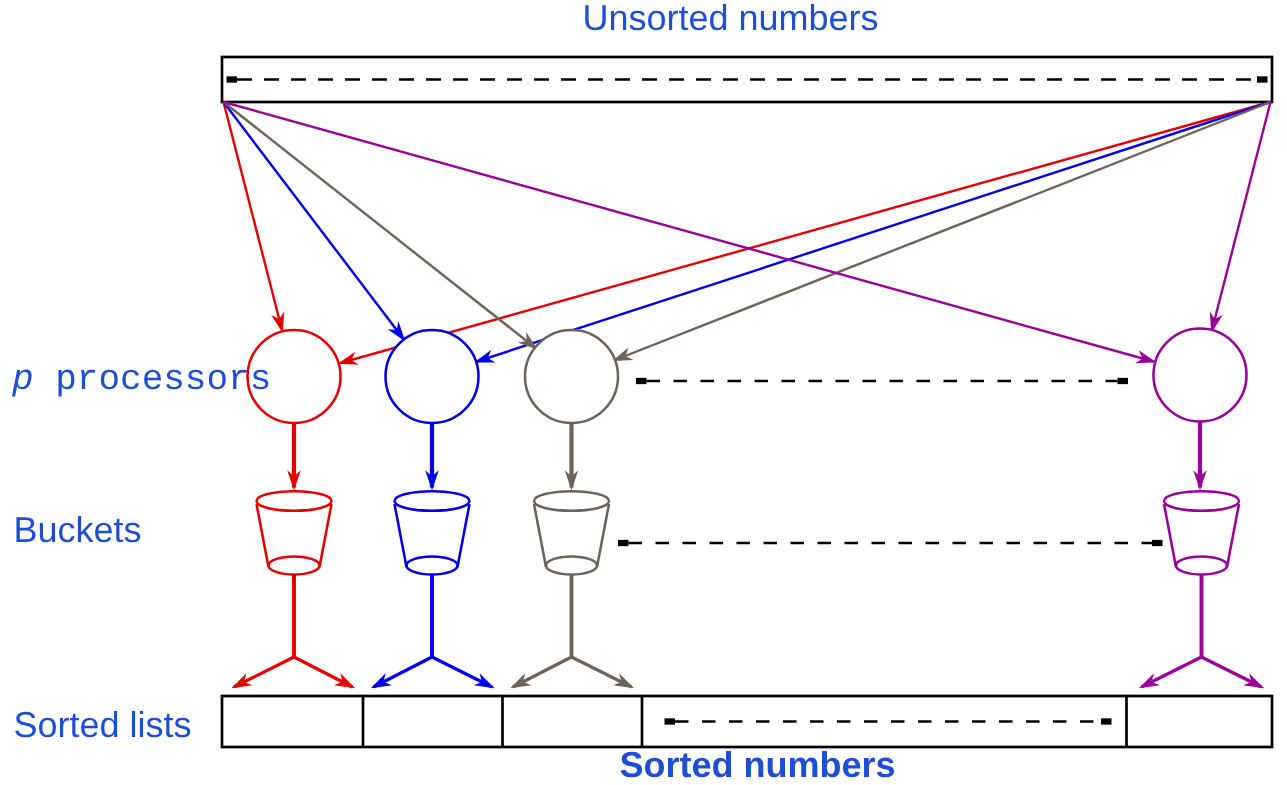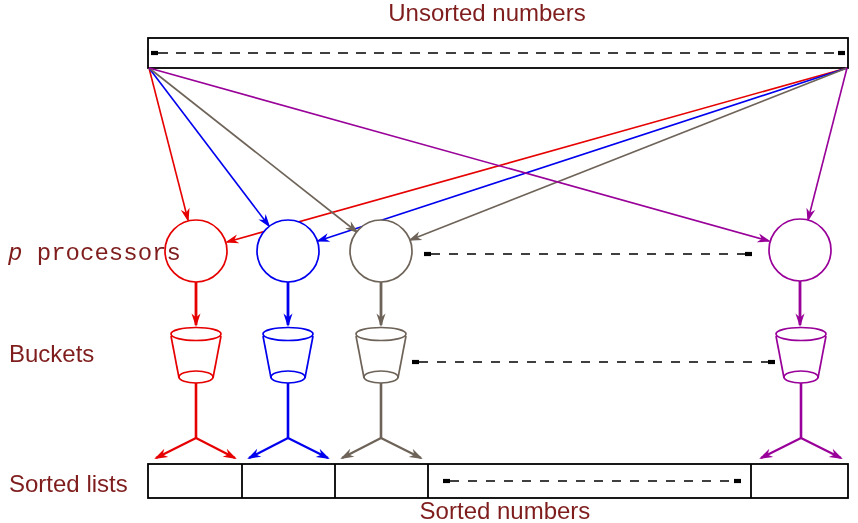--- a/index.html
+++ b/index.html
@@ -10,21 +10,21 @@
     background: #ffffff;
     font-family: "Liberation Sans", "DejaVu Sans", sans-serif;
     color: #000;
     overflow: hidden;
   }
   .stage svg { position: absolute; left: 0; top: 0; }
   .lbl {
     position: absolute;
     font-size: 24px;
     line-height: 24px;
-    color: #7f1d1d;
+    color: #1d4ed8;
     white-space: nowrap;
   }
   .lbl.center { text-align: center; white-space: nowrap; }
   .lbl-var { font-style: italic; }
 </style>
 </head>
 <body>
 
 <div class="stage">
 
@@ -151,15 +151,15 @@
 
   <div class="lbl" style="left:8px; top:242px;font-family:Liberation Mono, monospace;"><span class="lbl-var">p</span><span> processors</span></div>
 
   <div class="lbl" style="left:9px; top:342px;">Buckets</div>
 
   <div class="lbl" style="left:9px; top:392px;">
   </div>
 
   <div class="lbl" style="left:9px; top:472px;">Sorted lists</div>
 
-  <div class="lbl center" style="left:355px; top:499px; width:300px;">Sorted numbers</div>
+  <div class="lbl center" style="left:355px; top:499px; width:300px;font-weight:bold;">Sorted numbers</div>
 
 </div>
 
 </body></html>

